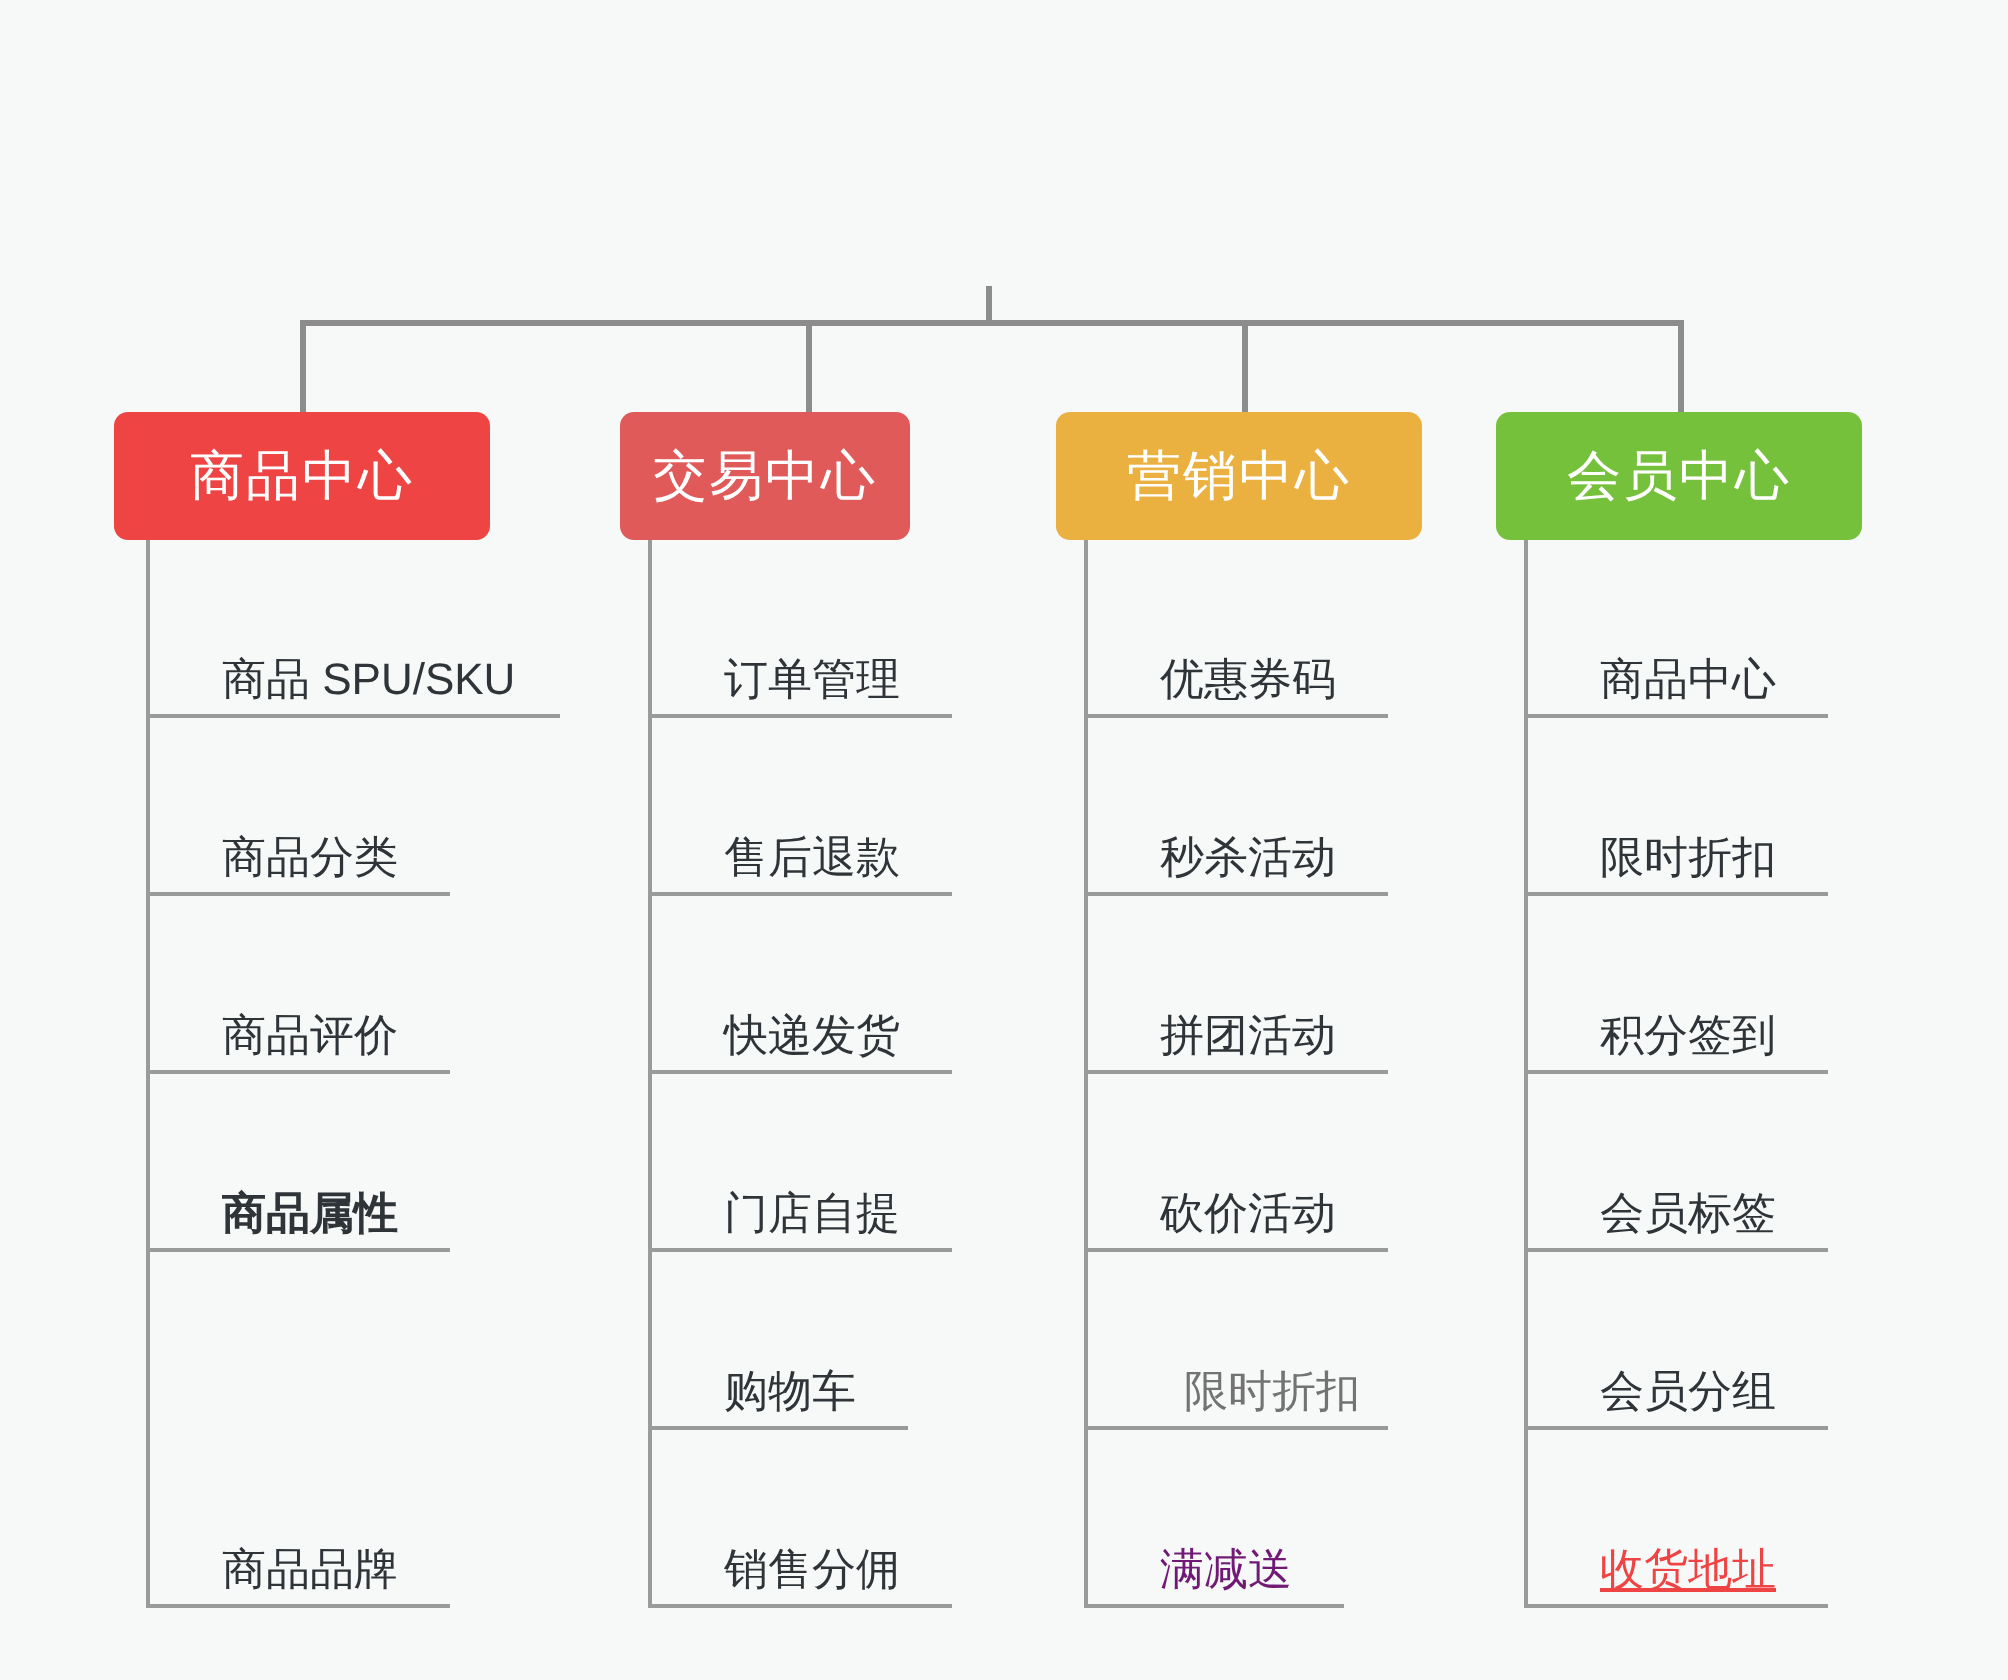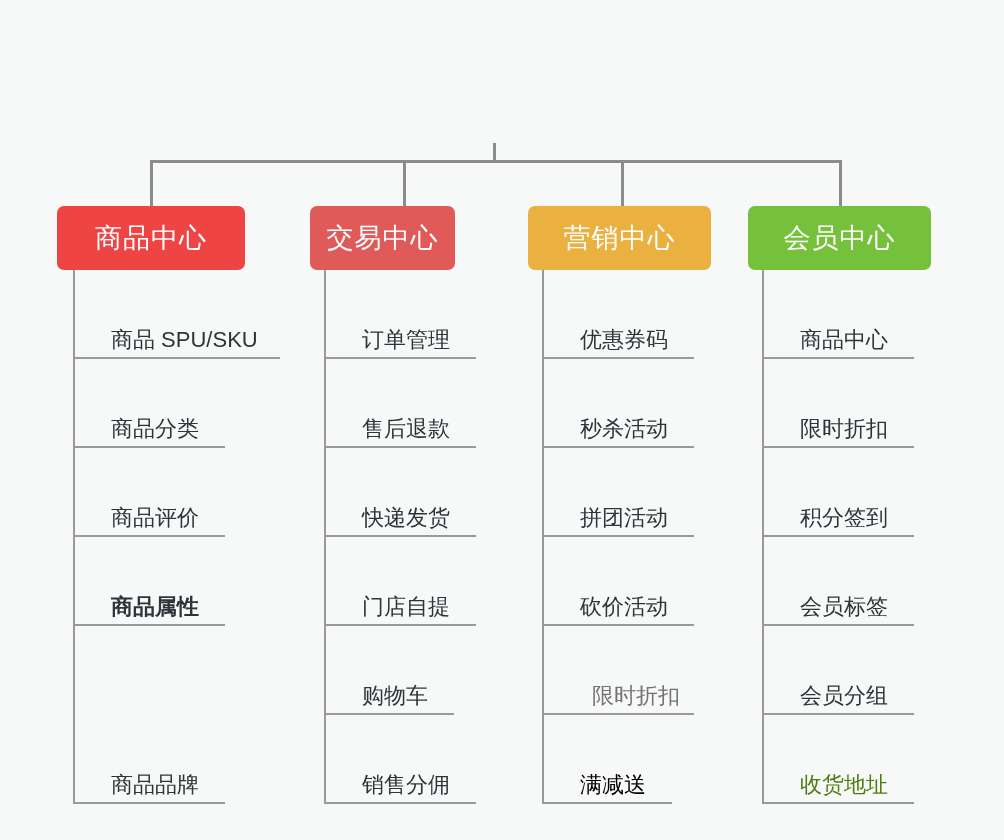--- a/index.html
+++ b/index.html
@@ -218,21 +218,21 @@
         <div class="leaf-item" style="top: 267px; left: 0px; width: 152px;">
           <div class="leaf-underline" style="width: 152px; background: rgb(154, 154, 154);"></div>
           <div class="leaf-text" style="color: rgb(47, 52, 57);">砍价活动</div>
         </div>
         <div class="leaf-item" style="top: 356px; left: 0px; width: 152px;">
           <div class="leaf-underline" style="width: 152px; background: rgb(154, 154, 154);"></div>
           <div class="leaf-text" style="color: #737373; margin-left: 12px;">限时折扣</div>
         </div>
         <div class="leaf-item" style="top: 445px; left: 0px; width: 130px;">
           <div class="leaf-underline" style="width: 130px; background: rgb(154, 154, 154);"></div>
-          <div class="leaf-text" style="color: #000000; margin-top: 21px;">满减送</div>
+          <div class="leaf-text" style="color: #701a75; margin-top: 21px;">满减送</div>
         </div>
       </div>
       <div class="conn conn-drop" style="left: 839px;"></div>
       <div class="cat-box" style="left: 748px; width: 183px; background: rgb(118, 193, 60);">
         <span class="cat-label">会员中心</span>
       </div>
       <div class="leaf-col" style="left: 762px; width: 260px; height: 534px;">
         <div class="leaf-spine" style="height: 534px; background: rgb(154, 154, 154);"></div>
         <div class="leaf-item" style="top: 0px; left: 0px; width: 152px;">
           <div class="leaf-underline" style="width: 152px; background: rgb(154, 154, 154);"></div>
@@ -249,18 +249,18 @@
         <div class="leaf-item" style="top: 267px; left: 0px; width: 152px;">
           <div class="leaf-underline" style="width: 152px; background: rgb(154, 154, 154);"></div>
           <div class="leaf-text" style="color: rgb(47, 52, 57);">会员标签</div>
         </div>
         <div class="leaf-item" style="top: 356px; left: 0px; width: 152px;">
           <div class="leaf-underline" style="width: 152px; background: rgb(154, 154, 154);"></div>
           <div class="leaf-text" style="color: rgb(47, 52, 57);">会员分组</div>
         </div>
         <div class="leaf-item" style="top: 445px; left: 0px; width: 152px;">
           <div class="leaf-underline" style="width: 152px; background: rgb(154, 154, 154);"></div>
-          <div class="leaf-text" style="color: #4d7c0f;">收货地址</div>
+          <div class="leaf-text" style="color: #ef4444; text-decoration: underline;">收货地址</div>
         </div>
       </div>
     </div>
 
 </div>
 
 </body></html>

